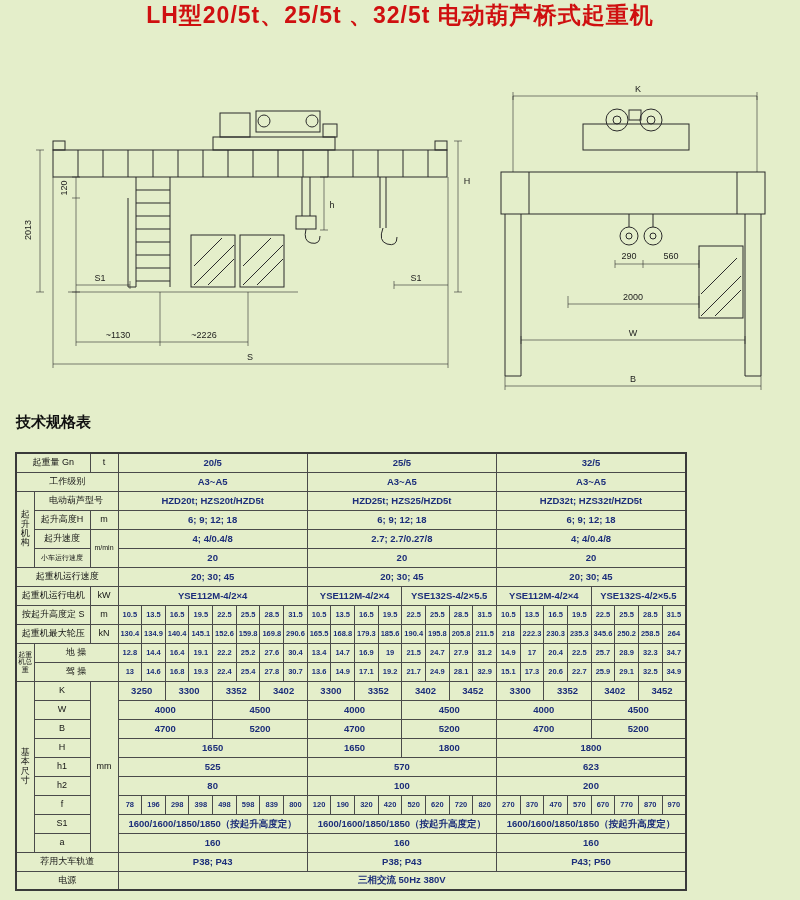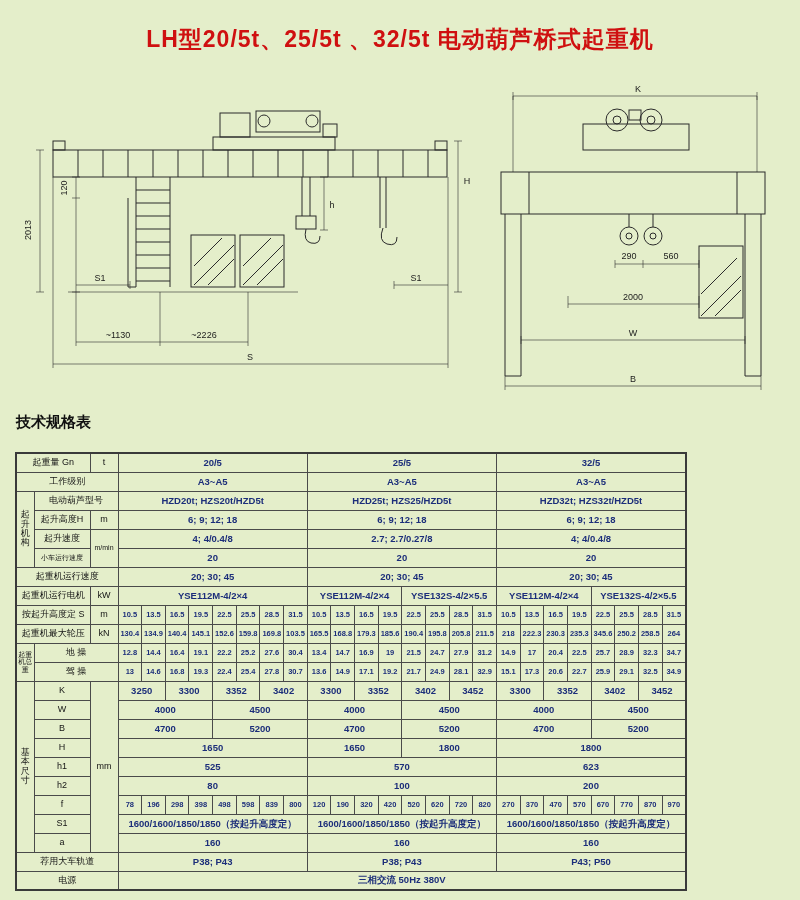--- a/index.html
+++ b/index.html
@@ -1,18 +1,18 @@
 <!DOCTYPE html>
 <html style="--accent: #cf1010; --bg: #e4eeca; --val: #1c2e7a;"><head>
 <meta charset="utf-8">
 <style>
 *{margin:0;padding:0;box-sizing:border-box}
 html,body{width:800px;height:900px}
 body{background:var(--bg,#e4eeca);font-family:"Liberation Sans","DejaVu Sans",sans-serif;position:relative;overflow:hidden}
-.title{padding-top:24px;text-align:center;font-size:23px;font-weight:bold;color:var(--accent,#cf1010);letter-spacing:1px}
+.title{text-align:center;font-size:23px;font-weight:bold;color:var(--accent,#cf1010);letter-spacing:1px}
 .drawings{position:absolute;top:80px;left:0;width:800px;height:338px}
 .drawing{position:absolute;top:0}
 #dwg-left{left:8px}
 #dwg-right{left:483px}
 .drawing line,.drawing rect,.drawing path,.drawing circle{stroke:#2b2b2b;fill:none;stroke-width:1}
 .drawing .dim{stroke-width:.6}
 .drawing text{fill:#1c1c1c;font-size:9px;stroke:none;text-anchor:middle}
 .section-heading{position:absolute;top:413px;left:16px;font-size:15px;font-weight:bold;color:#101010}
 table.spec{position:absolute;top:452px;left:15px;width:672px;border-collapse:collapse;table-layout:fixed;border:2px solid #3a3a3a}
 .spec td{border:1px solid #4a4a4a;text-align:center;vertical-align:middle;height:19px;padding:0 1px;overflow:hidden;line-height:1.05;word-break:break-word}
@@ -246,21 +246,21 @@
       <tr>
         <td class="hd" colspan="2">起重机最大轮压</td>
         <td class="hd">kN</td>
         <td class="val dense">130.4</td>
         <td class="val dense">134.9</td>
         <td class="val dense">140.4</td>
         <td class="val dense">145.1</td>
         <td class="val dense">152.6</td>
         <td class="val dense">159.8</td>
         <td class="val dense">169.8</td>
-        <td class="val dense">103.5</td>
+        <td class="val dense">290.6</td>
         <td class="val dense">165.5</td>
         <td class="val dense">168.8</td>
         <td class="val dense">179.3</td>
         <td class="val dense">185.6</td>
         <td class="val dense">190.4</td>
         <td class="val dense">195.8</td>
         <td class="val dense">205.8</td>
         <td class="val dense">211.5</td>
         <td class="val dense">218</td>
         <td class="val dense">222.3</td>

